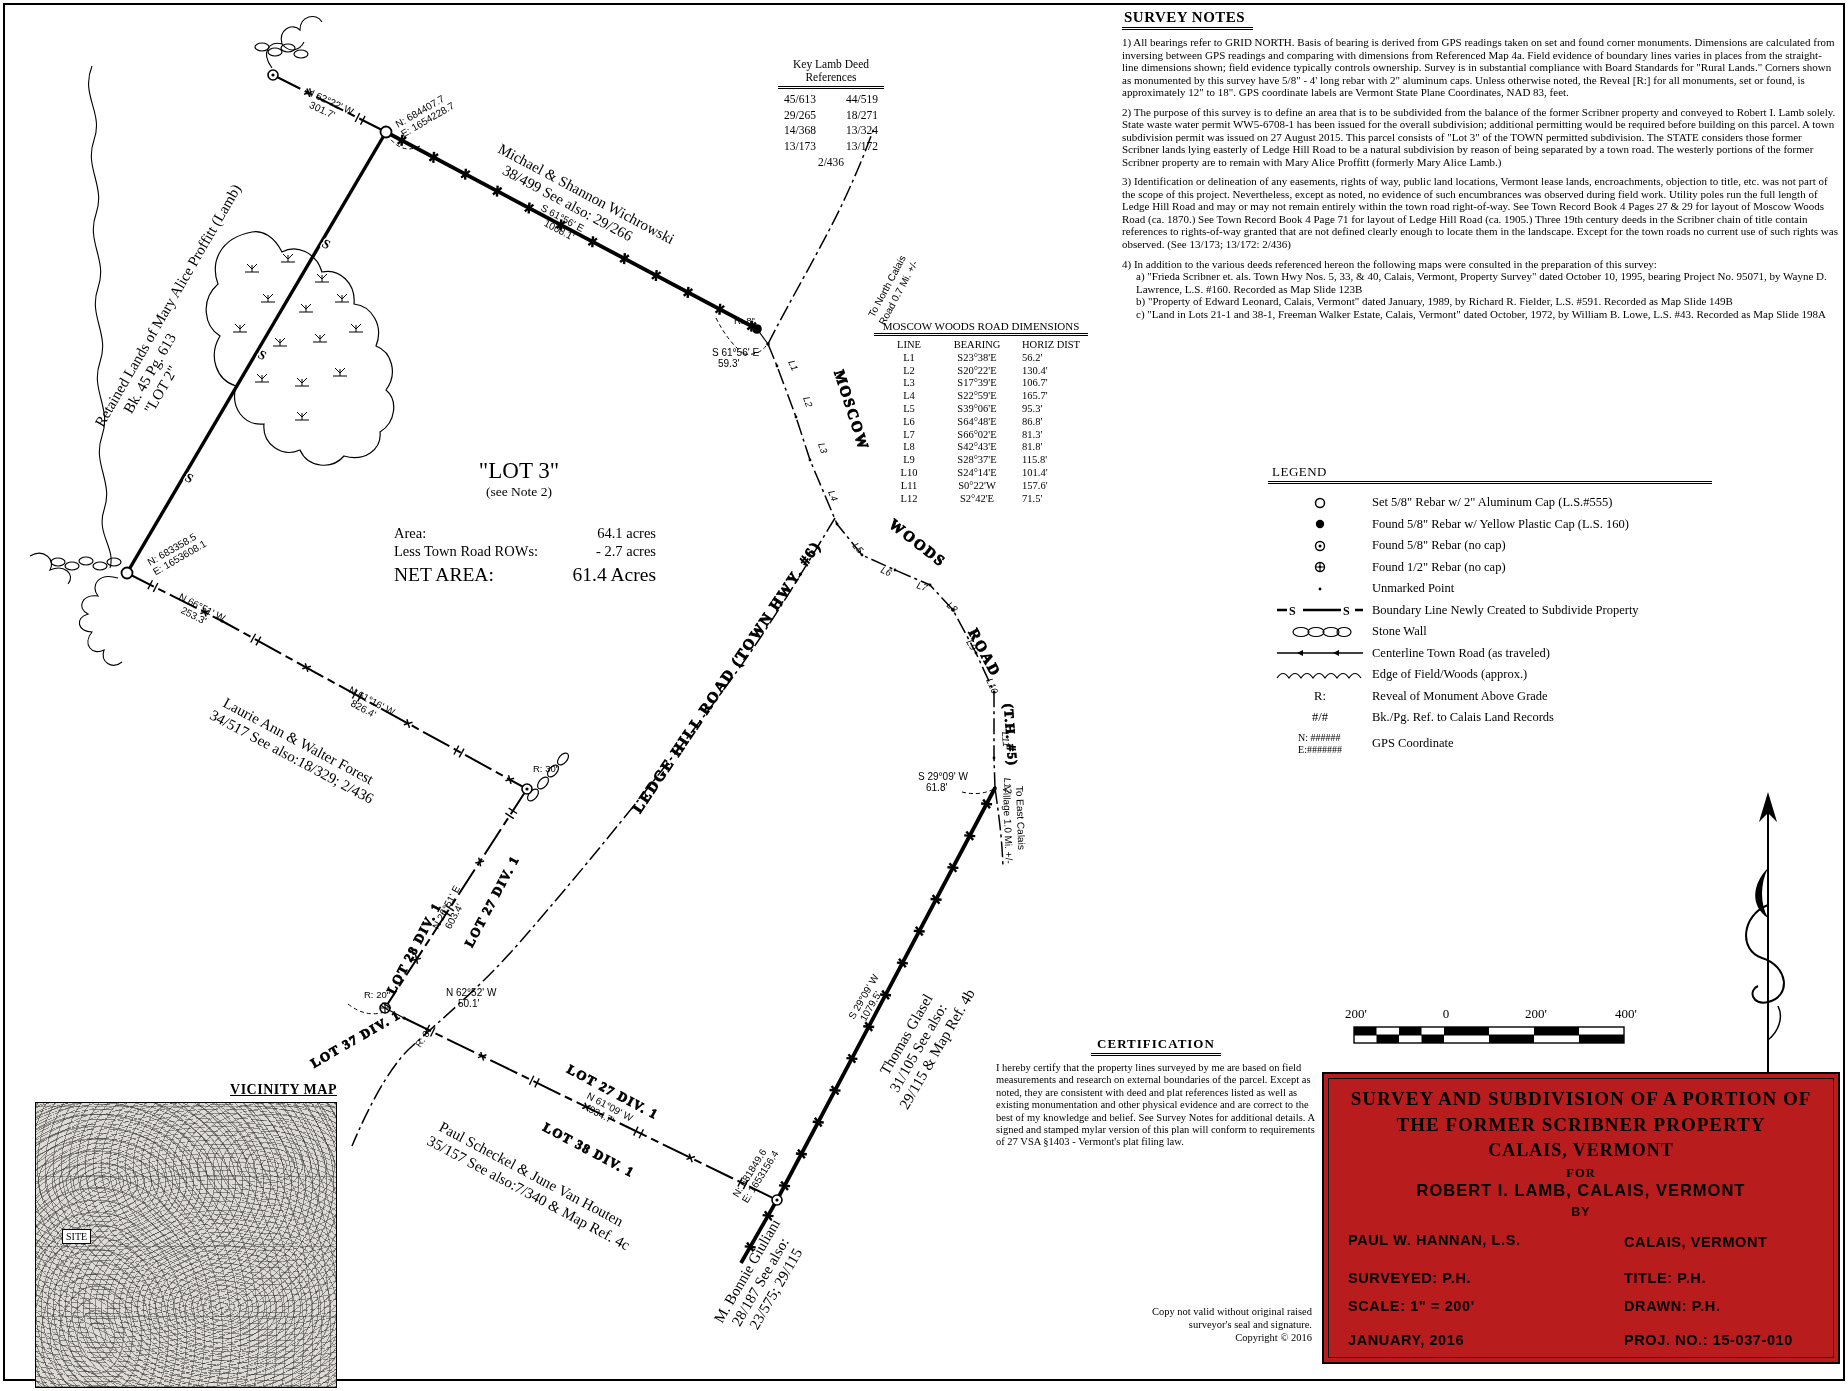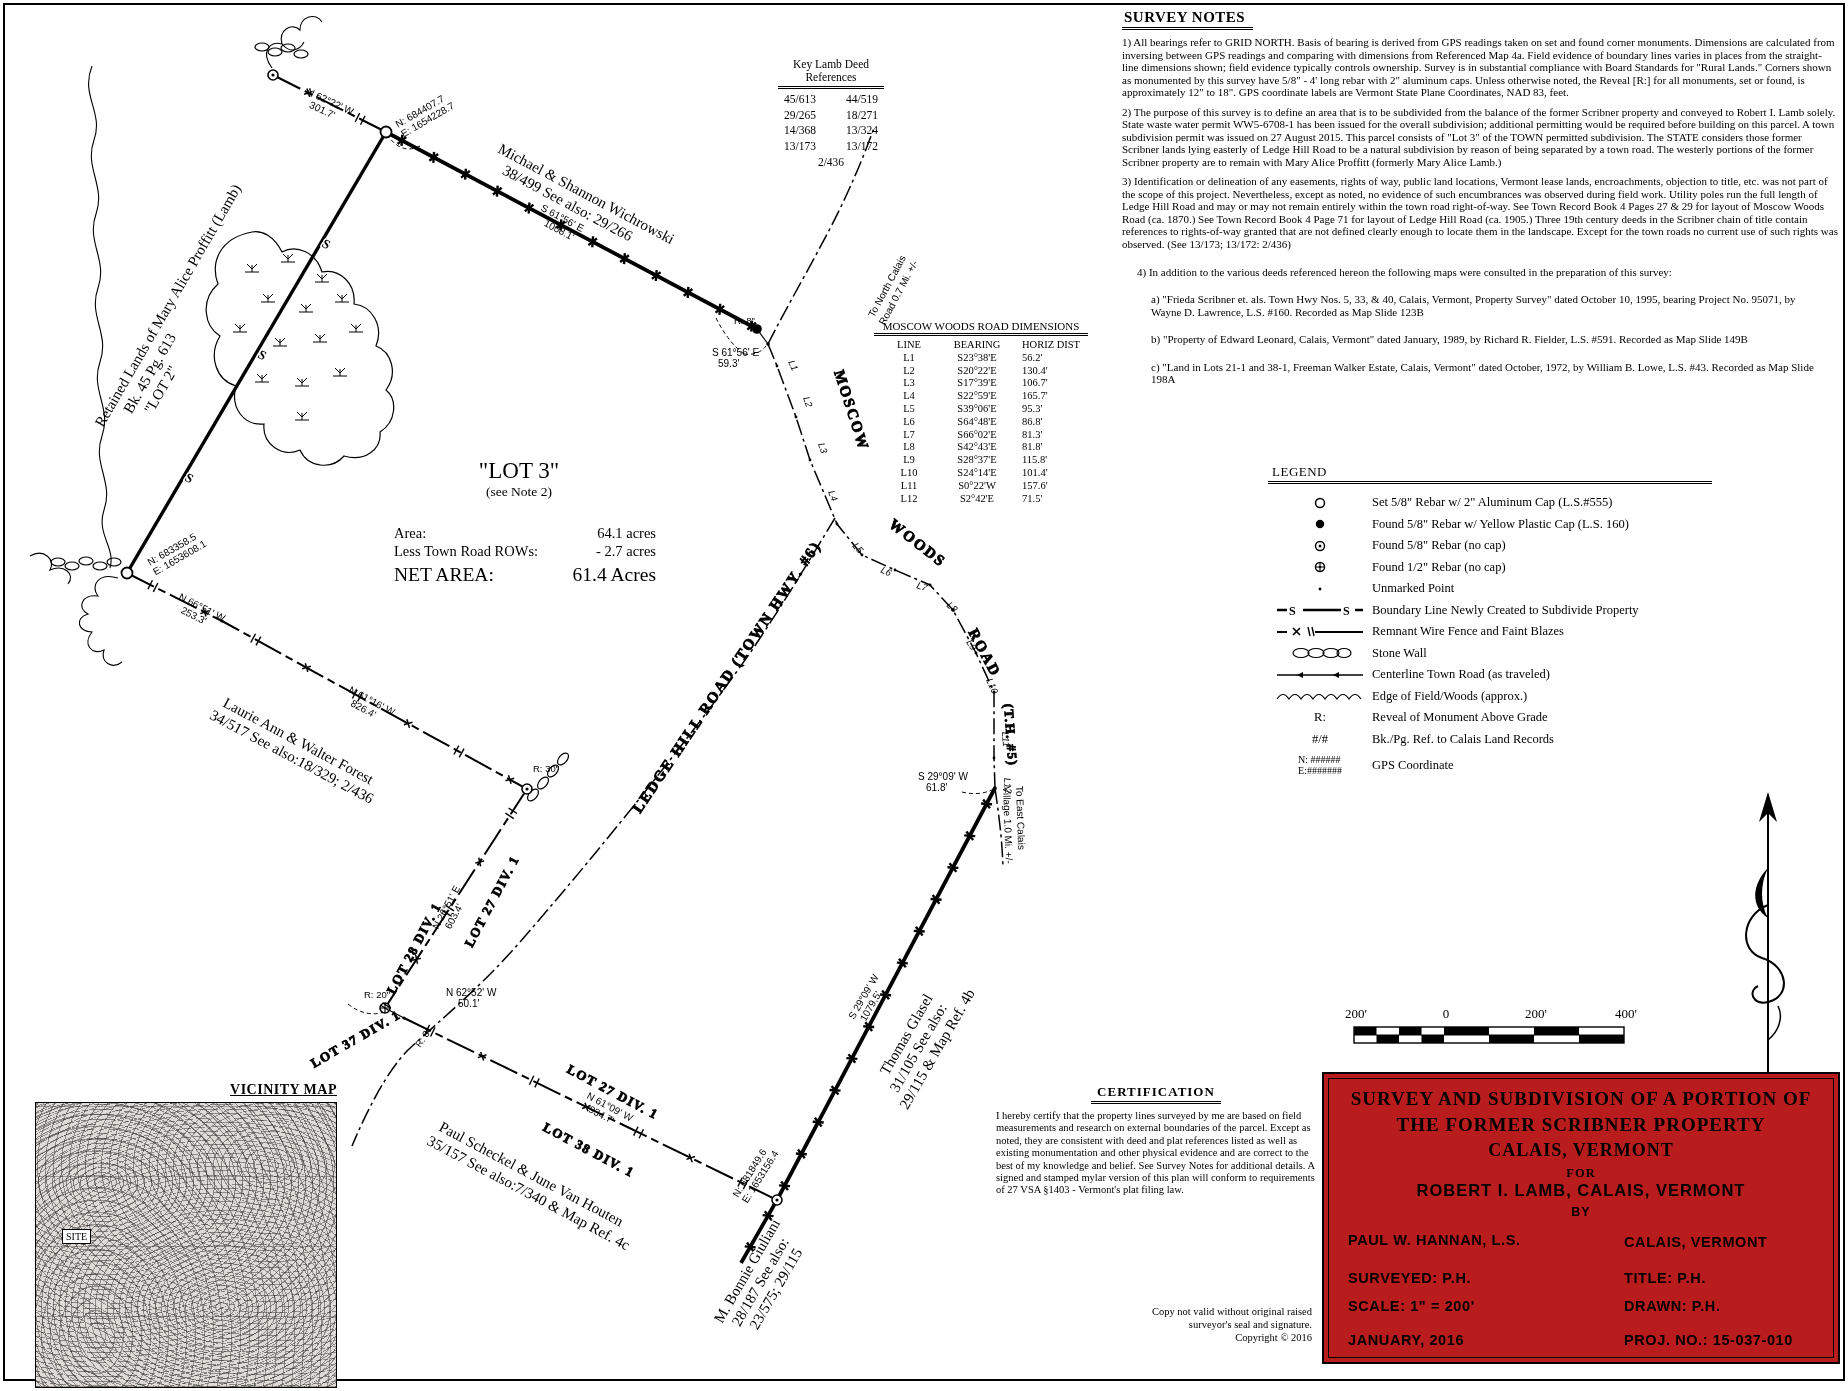--- a/index.html
+++ b/index.html
@@ -5,21 +5,21 @@
   html,body{margin:0;padding:0;background:#fff}
   .sheet{position:relative;width:1848px;height:1391px;background:#fff;color:#000;
          font-family:"Liberation Serif",serif;overflow:hidden}
   .bl{position:absolute;background:#000}
 
   
   #notes{position:absolute;left:1122px;top:8px;width:716px}
   #notes .hd{display:inline-block;font-weight:700;font-size:15px;letter-spacing:.5px;
              border-bottom:3px double #000;padding:0 8px 1px 2px;margin:0 0 6px 0}
   #notes p{font-size:11px;line-height:1.14;margin:0 0 7px 0}
-  #notes p.sub{margin:15px}
+  #notes p.sub{margin:0}
 
   
   #deed{position:absolute;left:778px;top:58px;width:106px;text-align:center;font-size:11.5px}
   #deed .t{line-height:1.15}
   #deed .rule{border-top:3px double #000;margin:2px 0 3px 0}
   #deed .r{display:flex;justify-content:space-between;padding:0 6px;line-height:1.35}
   #deed .last{line-height:1.35}
 
   
   #moscow{position:absolute;left:874px;top:320px;width:214px;font-size:10.5px}
@@ -39,21 +39,21 @@
   .ltext{font-size:12.5px}
   .lpre{font-size:12.5px}
   .lgps{font-size:10px;line-height:1.15;text-align:left;white-space:pre-line}
 
   
   #scalebar{position:absolute;left:1352px;top:1006px;width:280px;height:48px}
   #scalebar span{position:absolute;top:0;transform:translateX(-50%);font-size:13px}
   #scalebar svg{position:absolute;left:0;top:20px}
 
   
-  #cert{position:absolute;left:996px;top:1084px;width:320px}
+  #cert{position:absolute;left:996px;top:1036px;width:320px}
   #cert .hd{display:block;margin:0 auto;width:130px;text-align:center;font-weight:700;font-size:13px;
             letter-spacing:1px;border-bottom:3px double #000;padding-bottom:1px}
   #cert p{font-size:10.5px;line-height:1.18;margin:6px 0 0 0}
 
   #copy{position:absolute;left:1148px;top:1306px;width:164px;text-align:right;font-size:10.5px;line-height:1.22}
 
   
   #titleblock{position:absolute;left:1322px;top:1072px;width:514px;height:288px;border:2.5px solid #000;background:#b91c1c}
   #titleblock:before{content:"";position:absolute;inset:4px;border:1.5px solid #000;pointer-events:none}
   .tbc{position:absolute;width:100%;text-align:center;font-weight:700;letter-spacing:1px}
@@ -655,30 +655,20 @@
             <path d="M2,8 H12 M28,8 H66 M80,8 H88" stroke="#000" stroke-width="2.6"></path>
             <text x="14" y="12.5" style="font:700 12px 'Liberation Serif'">S</text>
             <text x="68" y="12.5" style="font:700 12px 'Liberation Serif'">S</text>
           </svg>
         </span>
       <span class="ltext">Boundary Line Newly Created to Subdivide Property</span>
       </div>
     <div class="lrow">
       <span class="lsym">
           <svg width="90" height="16">
-            <path d="M2,8 H12 M40,8 H88" stroke="#000" stroke-width="2.2"></path>
-            <path d="M18,4 l7,7 M25,4 l-7,7" stroke="#000" stroke-width="1.6"></path>
-            <path d="M33,3 l2,9 M37,3 l2,9" stroke="#000" stroke-width="1.4"></path>
-          </svg>
-        </span>
-      <span class="ltext">Remnant Wire Fence and Faint Blazes</span>
-      </div>
-    <div class="lrow">
-      <span class="lsym">
-          <svg width="90" height="16">
             <g fill="none" stroke="#000" stroke-width="1.2">
               <ellipse cx="26" cy="8" rx="8" ry="4.5"></ellipse>
               <ellipse cx="41" cy="8" rx="8" ry="4.5"></ellipse>
               <ellipse cx="56" cy="8" rx="8" ry="4.5"></ellipse>
               <ellipse cx="69" cy="8" rx="7" ry="4.5"></ellipse>
             </g>
           </svg>
         </span>
       <span class="ltext">Stone Wall</span>
       </div>

